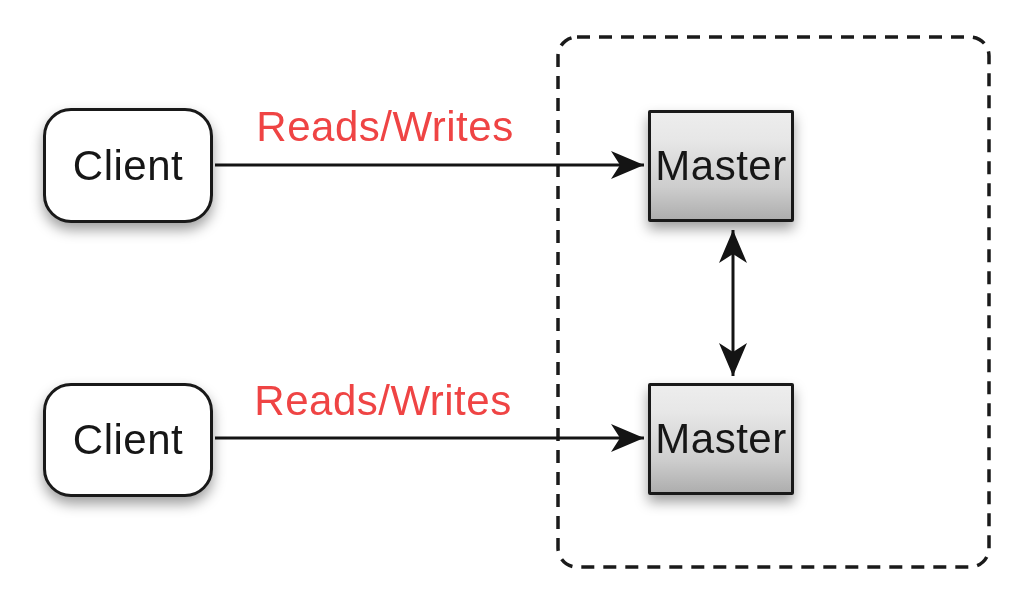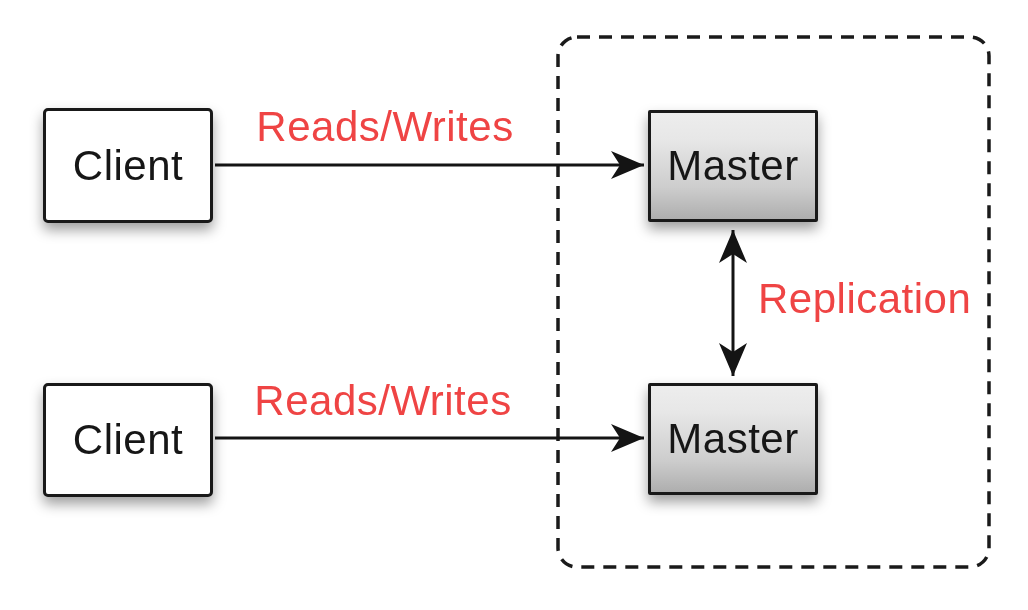--- a/index.html
+++ b/index.html
@@ -33,27 +33,27 @@
     justify-content: center;
     border: 3.5px solid #191919;
     box-shadow: 0 7px 13px rgba(0,0,0,0.38);
     font-size: 42px;
     color: #161616;
     letter-spacing: 0.5px;
   }
   .node-client {
     width: 170px;
     height: 115px;
-    border-radius: 5px;
+    border-radius: 28px;
     background: #ffffff;
   }
   .node-client.c1 { left: 43px; top: 108px; }
   .node-client.c2 { left: 43px; top: 383px; height: 114px; }
   .node-master {
-    width: 170px;
+    width: 146px;
     height: 112px;
     border-radius: 2px;
     background: linear-gradient(180deg, #ededed 0%, #e7e7e7 25%, #cdcdcd 70%, #aeaeae 100%);
   }
   .node-master.m1 { left: 648px; top: 110px; }
   .node-master.m2 { left: 648px; top: 383px; }
   .edge-label {
     position: absolute;
     font-size: 42px;
     color: #ef4444;
@@ -105,15 +105,14 @@
   </div>
 
   <div class="node node-master m2">
     <span>Master</span>
   </div>
 
   <div class="edge-label rw-top">Reads/Writes</div>
 
   <div class="edge-label rw-bottom">Reads/Writes</div>
 
-  <div class="edge-label repl">Replication</div>
 
 </div>
 
 </body></html>

